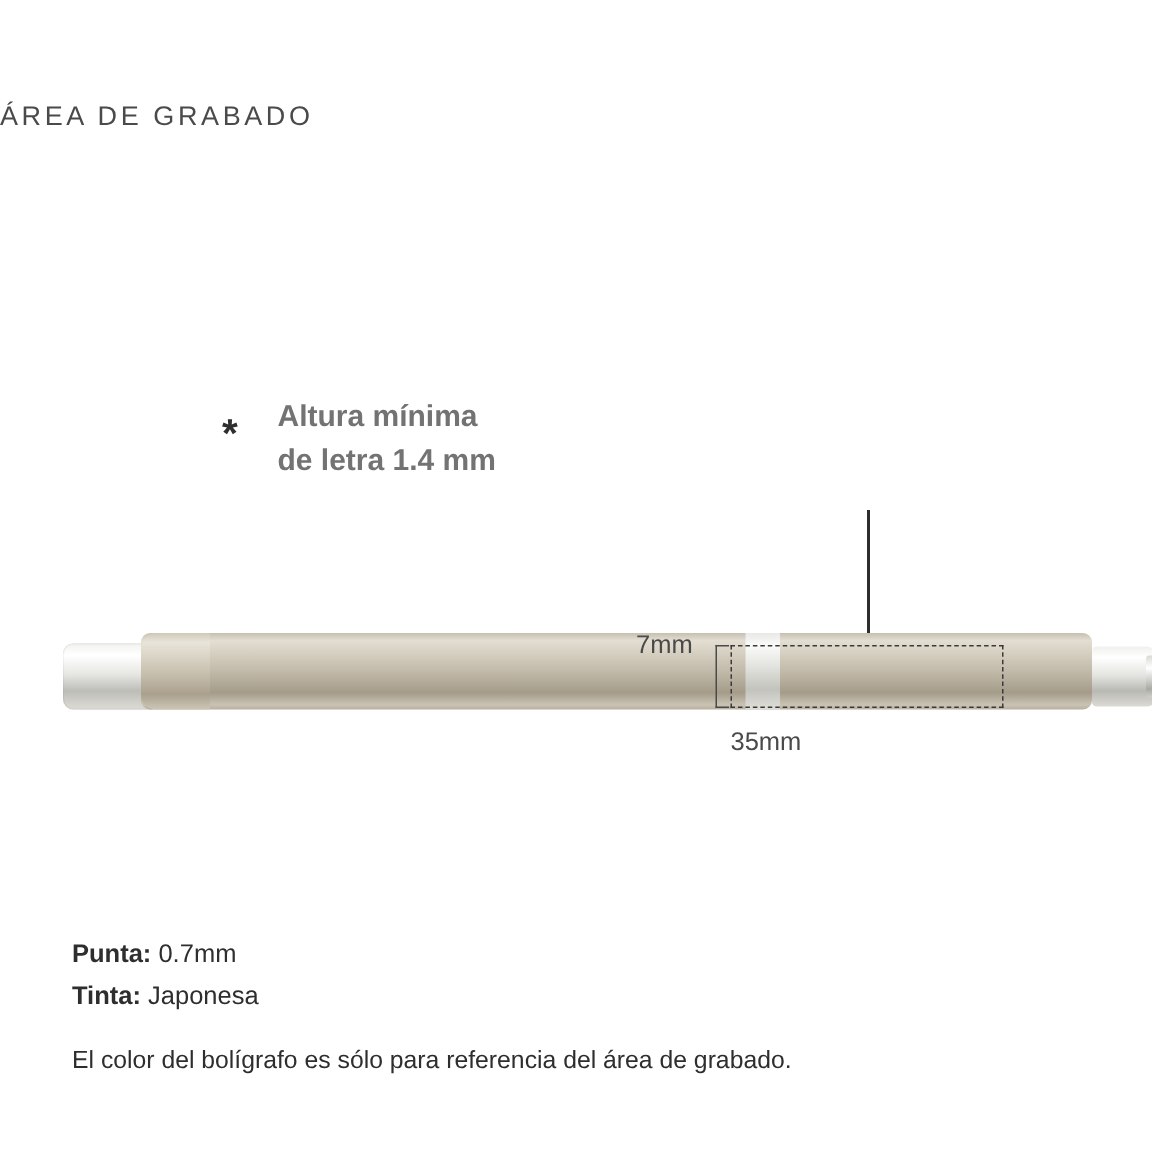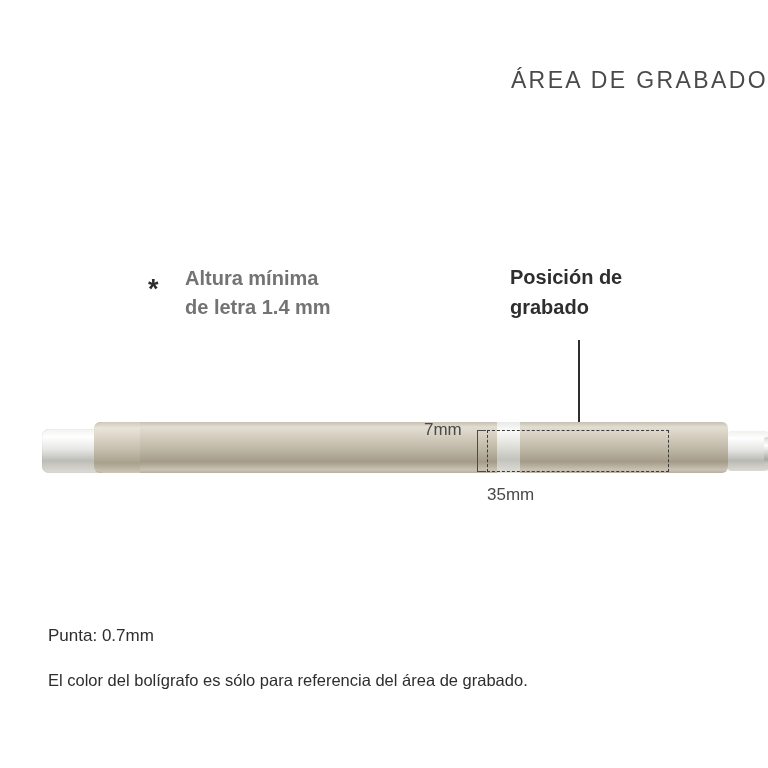--- a/index.html
+++ b/index.html
@@ -19,22 +19,22 @@
     position: absolute;
     inset: 0;
   }
 
   
   .title {
     position: absolute;
     top: 67px;
     left: 0;
     width: 768px;
-    text-align: right;
-    font-size: 23px;
+    text-align: left;
+    font-size: 18px;
     letter-spacing: 2.4px;
     color: #4a4a4a;
     font-weight: 400;
   }
 
   
   .asterisk {
     position: absolute;
     left: 148px;
     top: 276px;
@@ -184,21 +184,21 @@
     left: 48px;
     top: 622px;
     width: 690px;
   }
   .spec-line {
     font-size: 17px;
     line-height: 1.62;
     color: #2e2e2e;
   }
   .spec-line .lbl {
-    font-weight: 400;
+    font-weight: 700;
   }
   .spec-note {
     font-size: 16.5px;
     line-height: 1.62;
     color: #2e2e2e;
     margin-top: 17px;
   }
 </style>
 </head>
 <body>
@@ -206,24 +206,20 @@
 <div class="page">
 
   <div class="title">ÁREA DE GRABADO</div>
 
   <div class="asterisk">*</div>
   <div class="min-height-note">
     <div>Altura mínima</div>
     <div>de letra 1.4 mm</div>
   </div>
 
-  <div class="pos-note">
-    <div>Posición de</div>
-    <div>grabado</div>
-  </div>
   <div class="pointer-line"></div>
 
   <div class="pen">
     <div class="pen-cap-left"></div>
     <div class="pen-barrel"></div>
     <div class="pen-barrel-taper"></div>
     <div class="pen-ring"></div>
     <div class="pen-cap-right"></div>
     <div class="pen-cap-right-tip"></div>
   </div>
@@ -231,16 +227,20 @@
   <div class="engrave-box"></div>
   <div class="brace-7mm"></div>
   <div class="dim-7mm">7mm</div>
   <div class="dim-35mm">35mm</div>
 
   <div class="specs">
     <div class="spec-line">
       <span class="lbl">Punta:</span>
       <span>0.7mm</span>
     </div>
+    <div class="spec-line">
+      <span class="lbl">Tinta:</span>
+      <span>Japonesa</span>
+    </div>
     <div class="spec-note">El color del bolígrafo es sólo para referencia del área de grabado.</div>
   </div>
 
 </div>
 
 </body></html>

